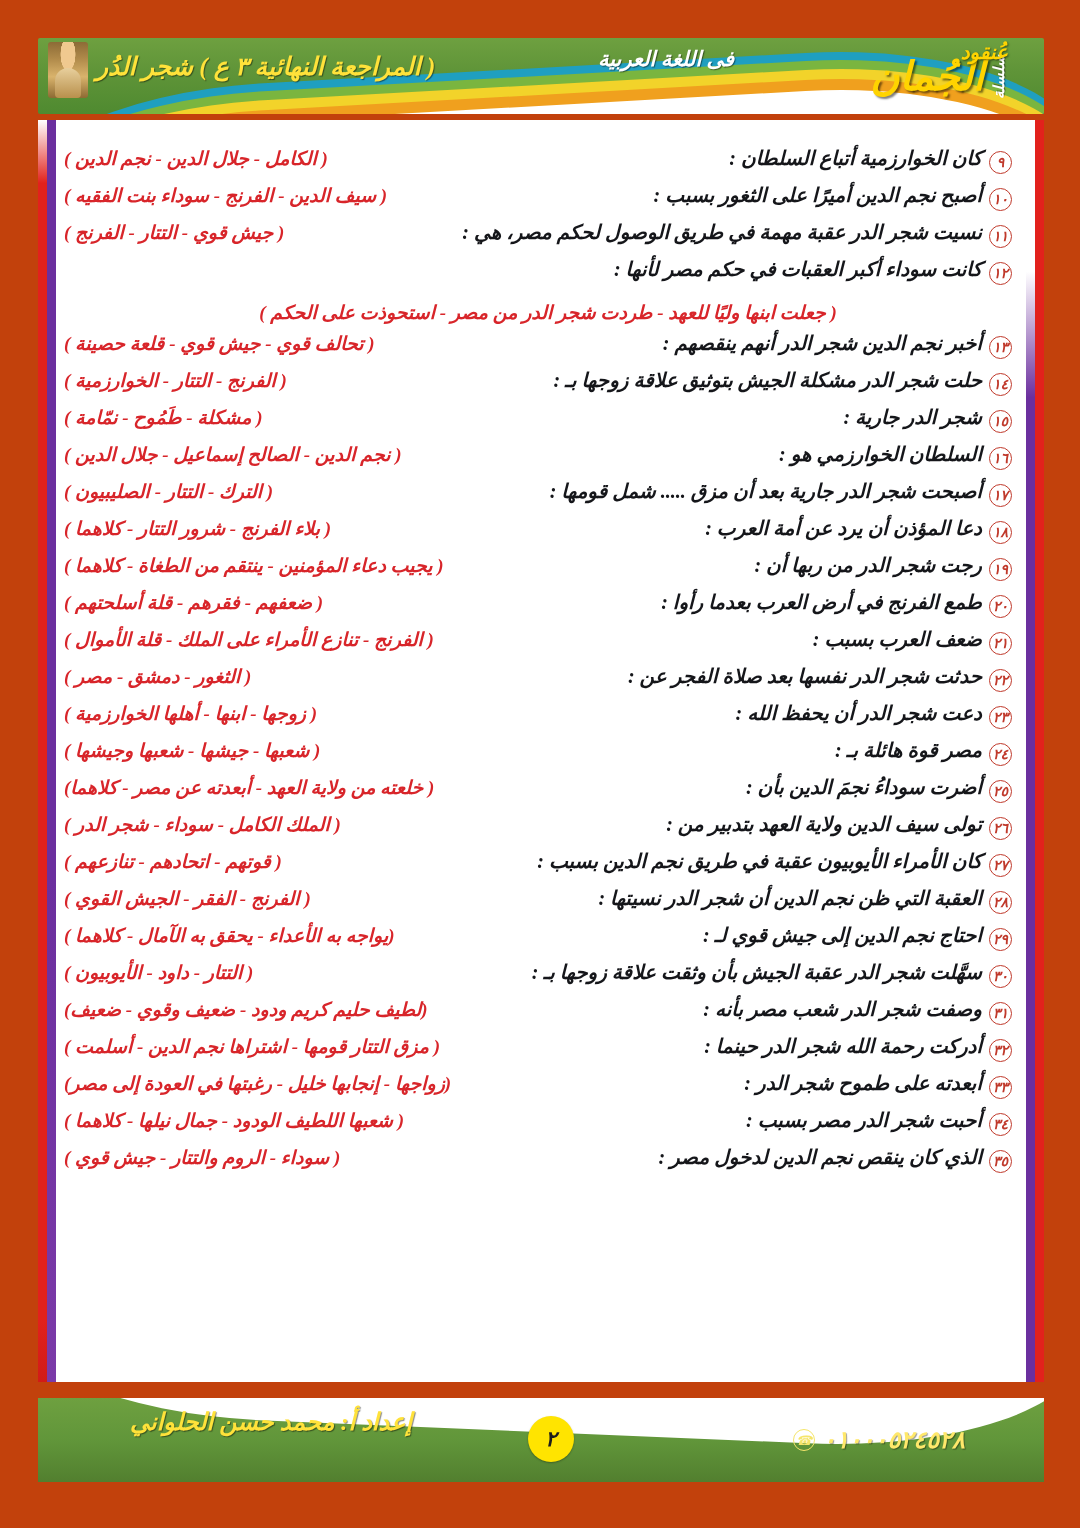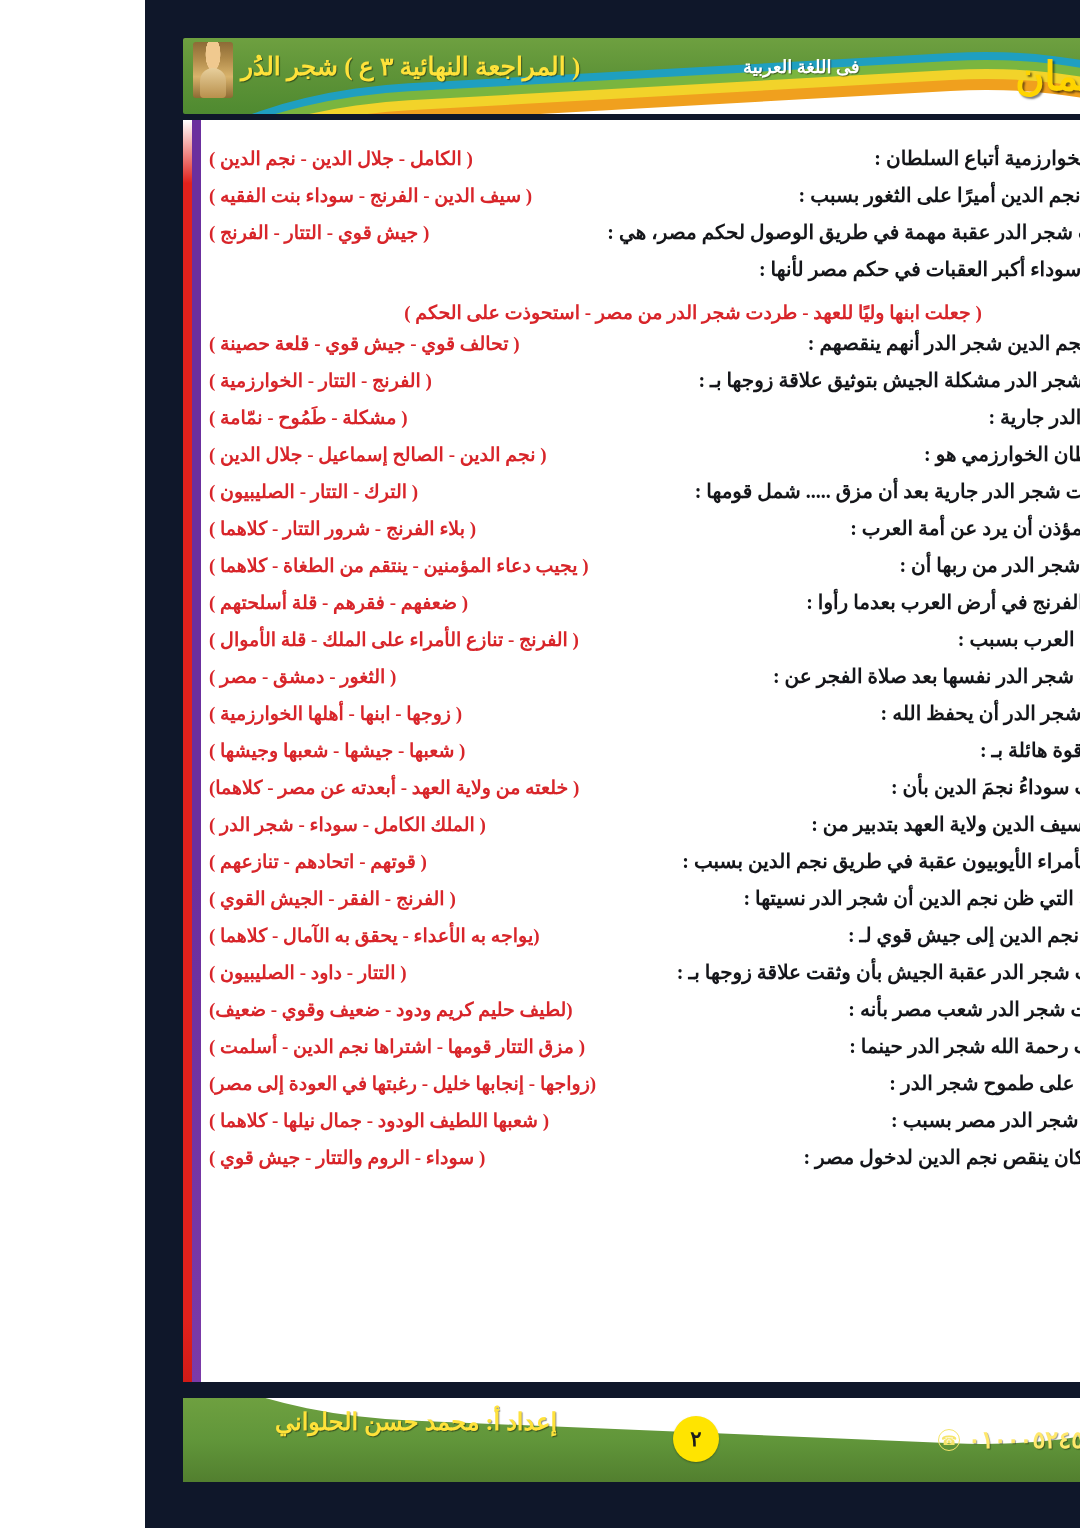--- a/index.html
+++ b/index.html
@@ -8,23 +8,24 @@
   html, body {
     width: 1080px;
     height: 1528px;
     background: #ffffff;
     font-family: "Liberation Serif", "DejaVu Serif", serif;
     overflow: hidden;
   }
 
   .page {
     position: relative;
-    width: 935px;
+    width: 1080px;
     height: 1528px;
-    background: #0f172a;
+    background: #c2410c;
+    font-style: italic;
   }
 
   
   .header {
     position: absolute;
     top: 38px;
     left: 38px;
     width: 1006px;
     height: 76px;
     overflow: hidden;
@@ -80,24 +81,24 @@
     font-size: 25px;
     font-weight: bold;
     letter-spacing: 0;
     text-shadow: 1px 1px 1px rgba(0,0,0,.45);
     white-space: nowrap;
     direction: rtl;
   }
 
   .hdr-subject {
     position: absolute;
-    top: 18px;
+    top: 9px;
     left: 560px;
     color: #ffffff;
-    font-size: 18px;
+    font-size: 21px;
     font-weight: bold;
     text-shadow: 1px 1px 1px rgba(0,0,0,.45);
     white-space: nowrap;
     text-align: center;
   }
 
   .hdr-logo {
     position: absolute;
     top: 6px;
     left: 790px;
@@ -506,21 +507,21 @@
               <span class="q-num">٢٩</span>
               <span class="q-text">احتاج نجم الدين إلى جيش قوي لـ :</span>
             </div>
             <div class="q-opts">(يواجه به الأعداء - يحقق به الآمال - كلاهما )</div>
           </div>
           <div class="qrow">
             <div class="q-left">
               <span class="q-num">٣٠</span>
               <span class="q-text">سهَّلت شجر الدر عقبة الجيش بأن وثقت علاقة زوجها بـ :</span>
             </div>
-            <div class="q-opts">(    التتار   -   داود -   الصليبيون   )</div>
+            <div class="q-opts">(    التتار   -   داود -   الأيوبيون   )</div>
           </div>
           <div class="qrow">
             <div class="q-left">
               <span class="q-num">٣١</span>
               <span class="q-text">وصفت شجر الدر شعب مصر بأنه :</span>
             </div>
             <div class="q-opts">(لطيف حليم كريم ودود - ضعيف وقوي - ضعيف)</div>
           </div>
           <div class="qrow">
             <div class="q-left">

